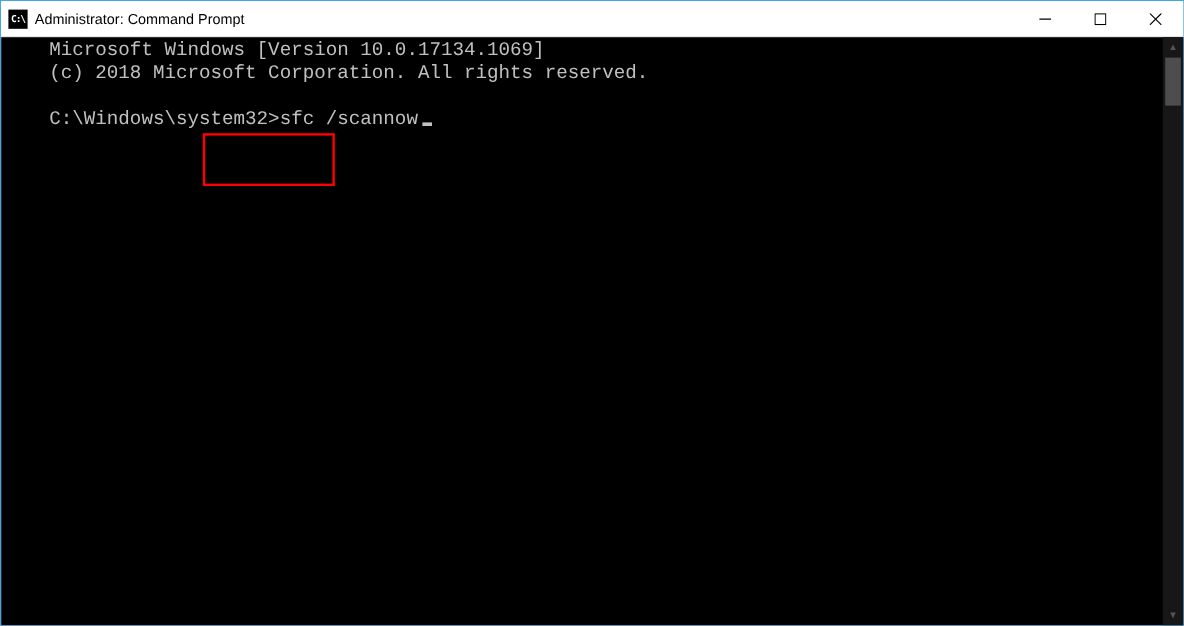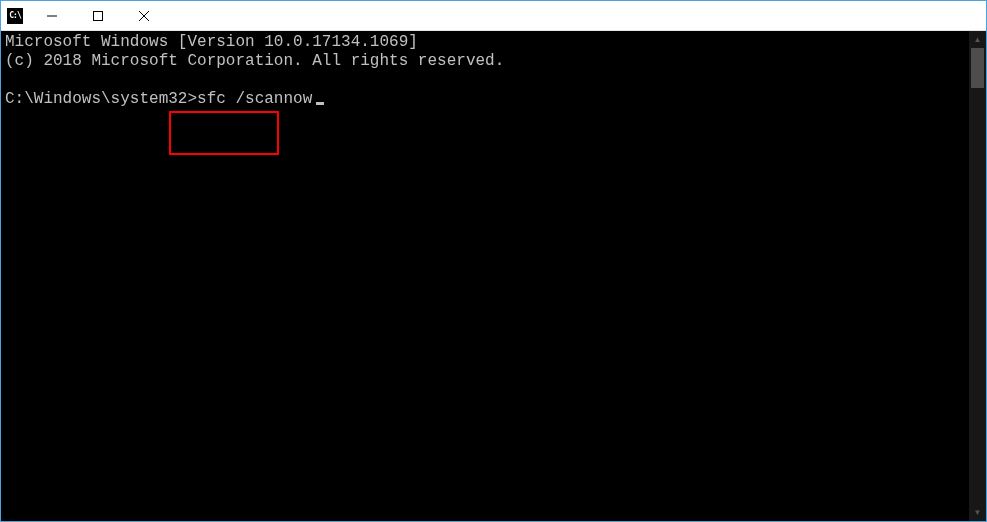--- a/index.html
+++ b/index.html
@@ -71,20 +71,21 @@
     }
     .terminal-content {
       flex: 1;
       padding: 2px 4px;
       font-family: Consolas, 'Courier New', monospace;
       font-size: 16px;
       color: #c0c0c0;
       line-height: 19px;
       white-space: pre;
       overflow: hidden;
+      margin-left: 36px;
     }
     .scrollbar {
       width: 17px;
       background: #171717;
       position: relative;
     }
     .scroll-up, .scroll-down {
       width: 17px;
       height: 17px;
       display: flex;
@@ -119,20 +120,21 @@
       top: 2px;
       margin-left: 4px;
     }
   </style>
 </head>
 <body>
 
 <div class="window">
   <div class="titlebar">
     <div class="titlebar-icon">C:\</div>
+    <div class="titlebar-title">Administrator: Command Prompt</div>
     <div class="window-controls">
       <button class="win-btn">
         <svg viewBox="0 0 10 10">
             <line x1="0" y1="5" x2="10" y2="5" stroke="#000" stroke-width="1"></line>
           </svg>
       </button>
       <button class="win-btn">
         <svg viewBox="0 0 10 10">
             <rect x="0.5" y="0.5" width="9" height="9" fill="none" stroke="#000" stroke-width="1"></rect>
           </svg>

